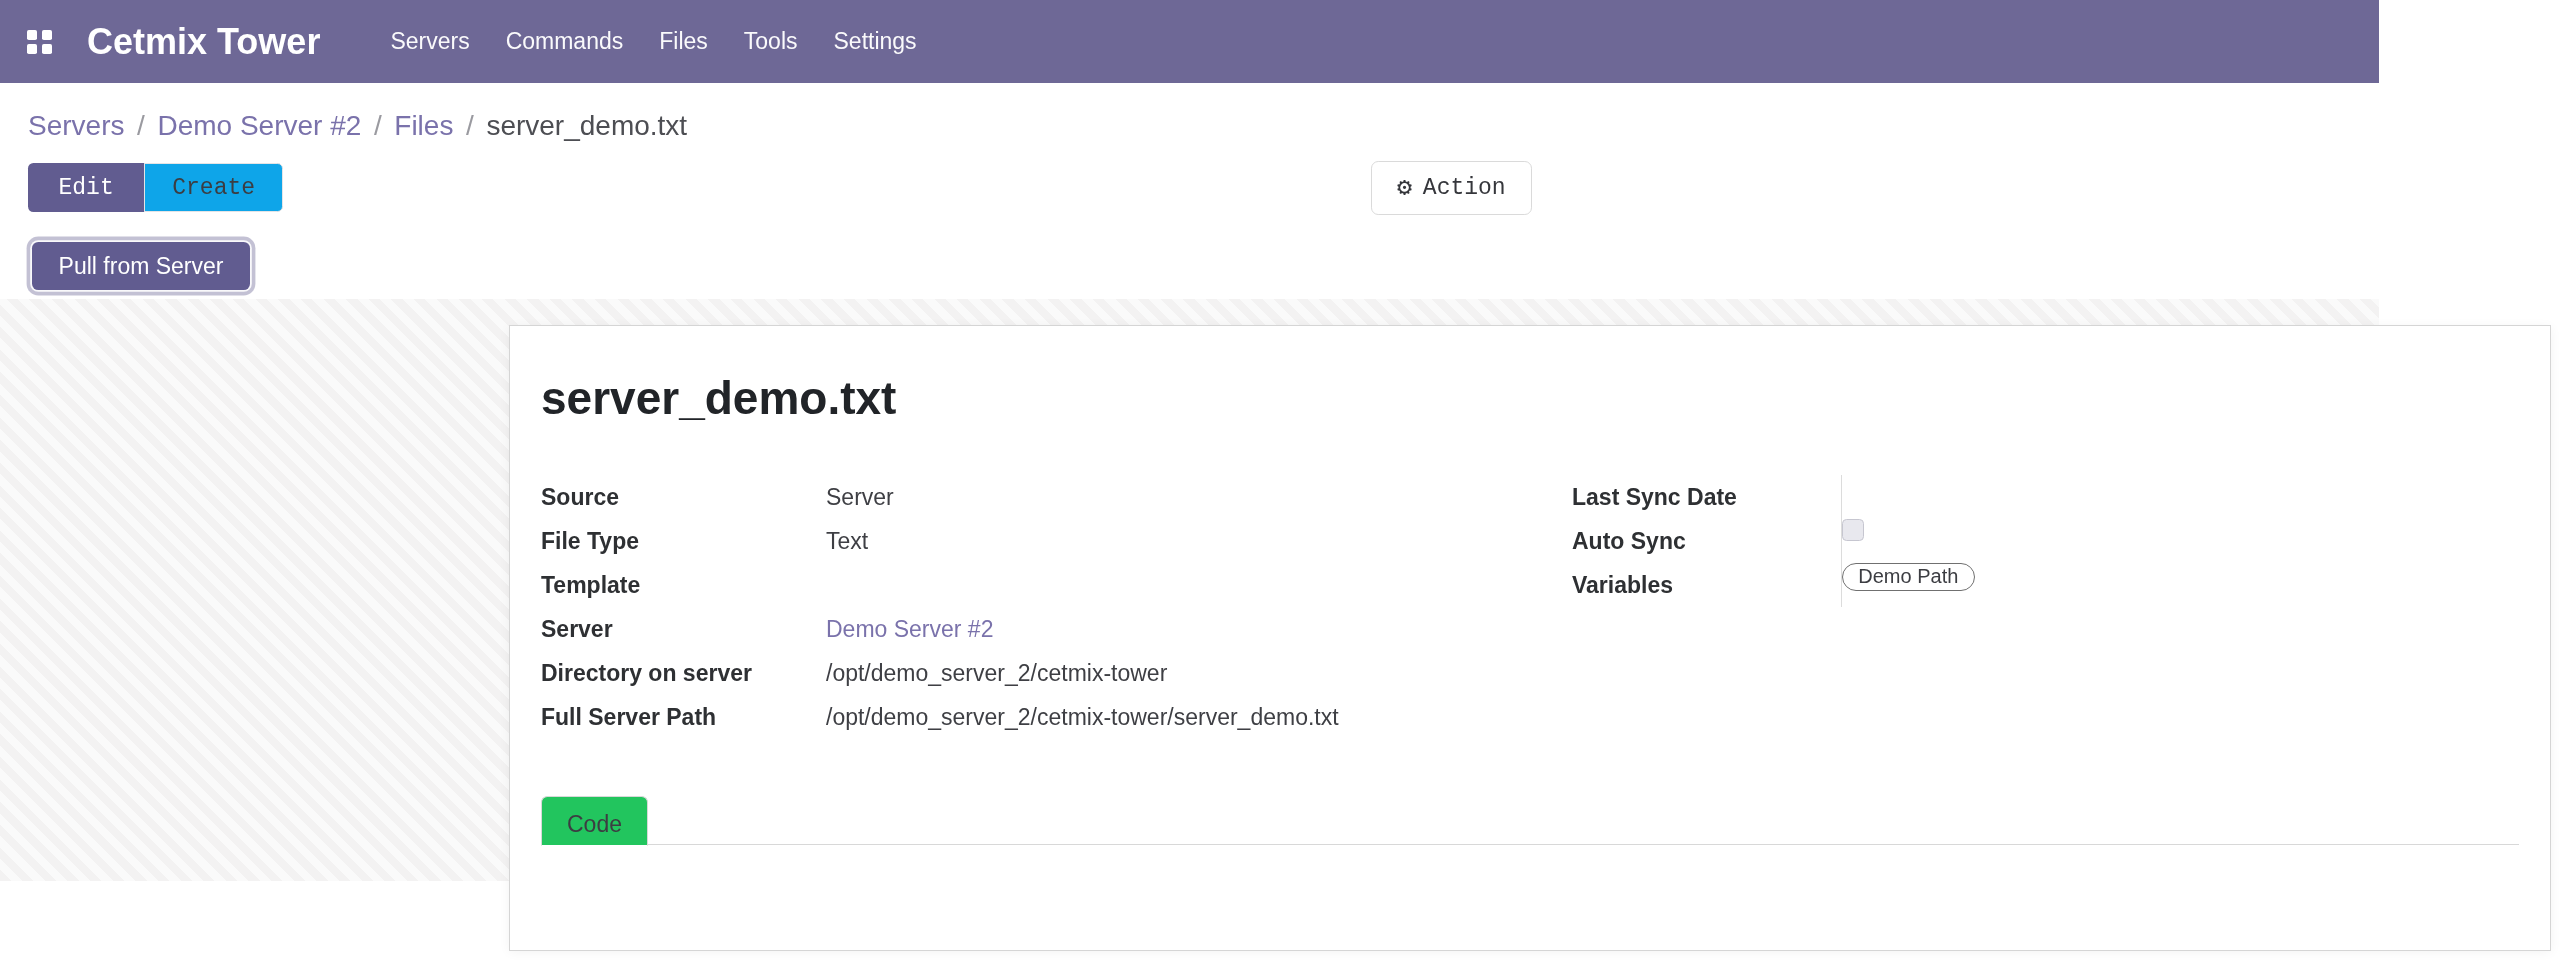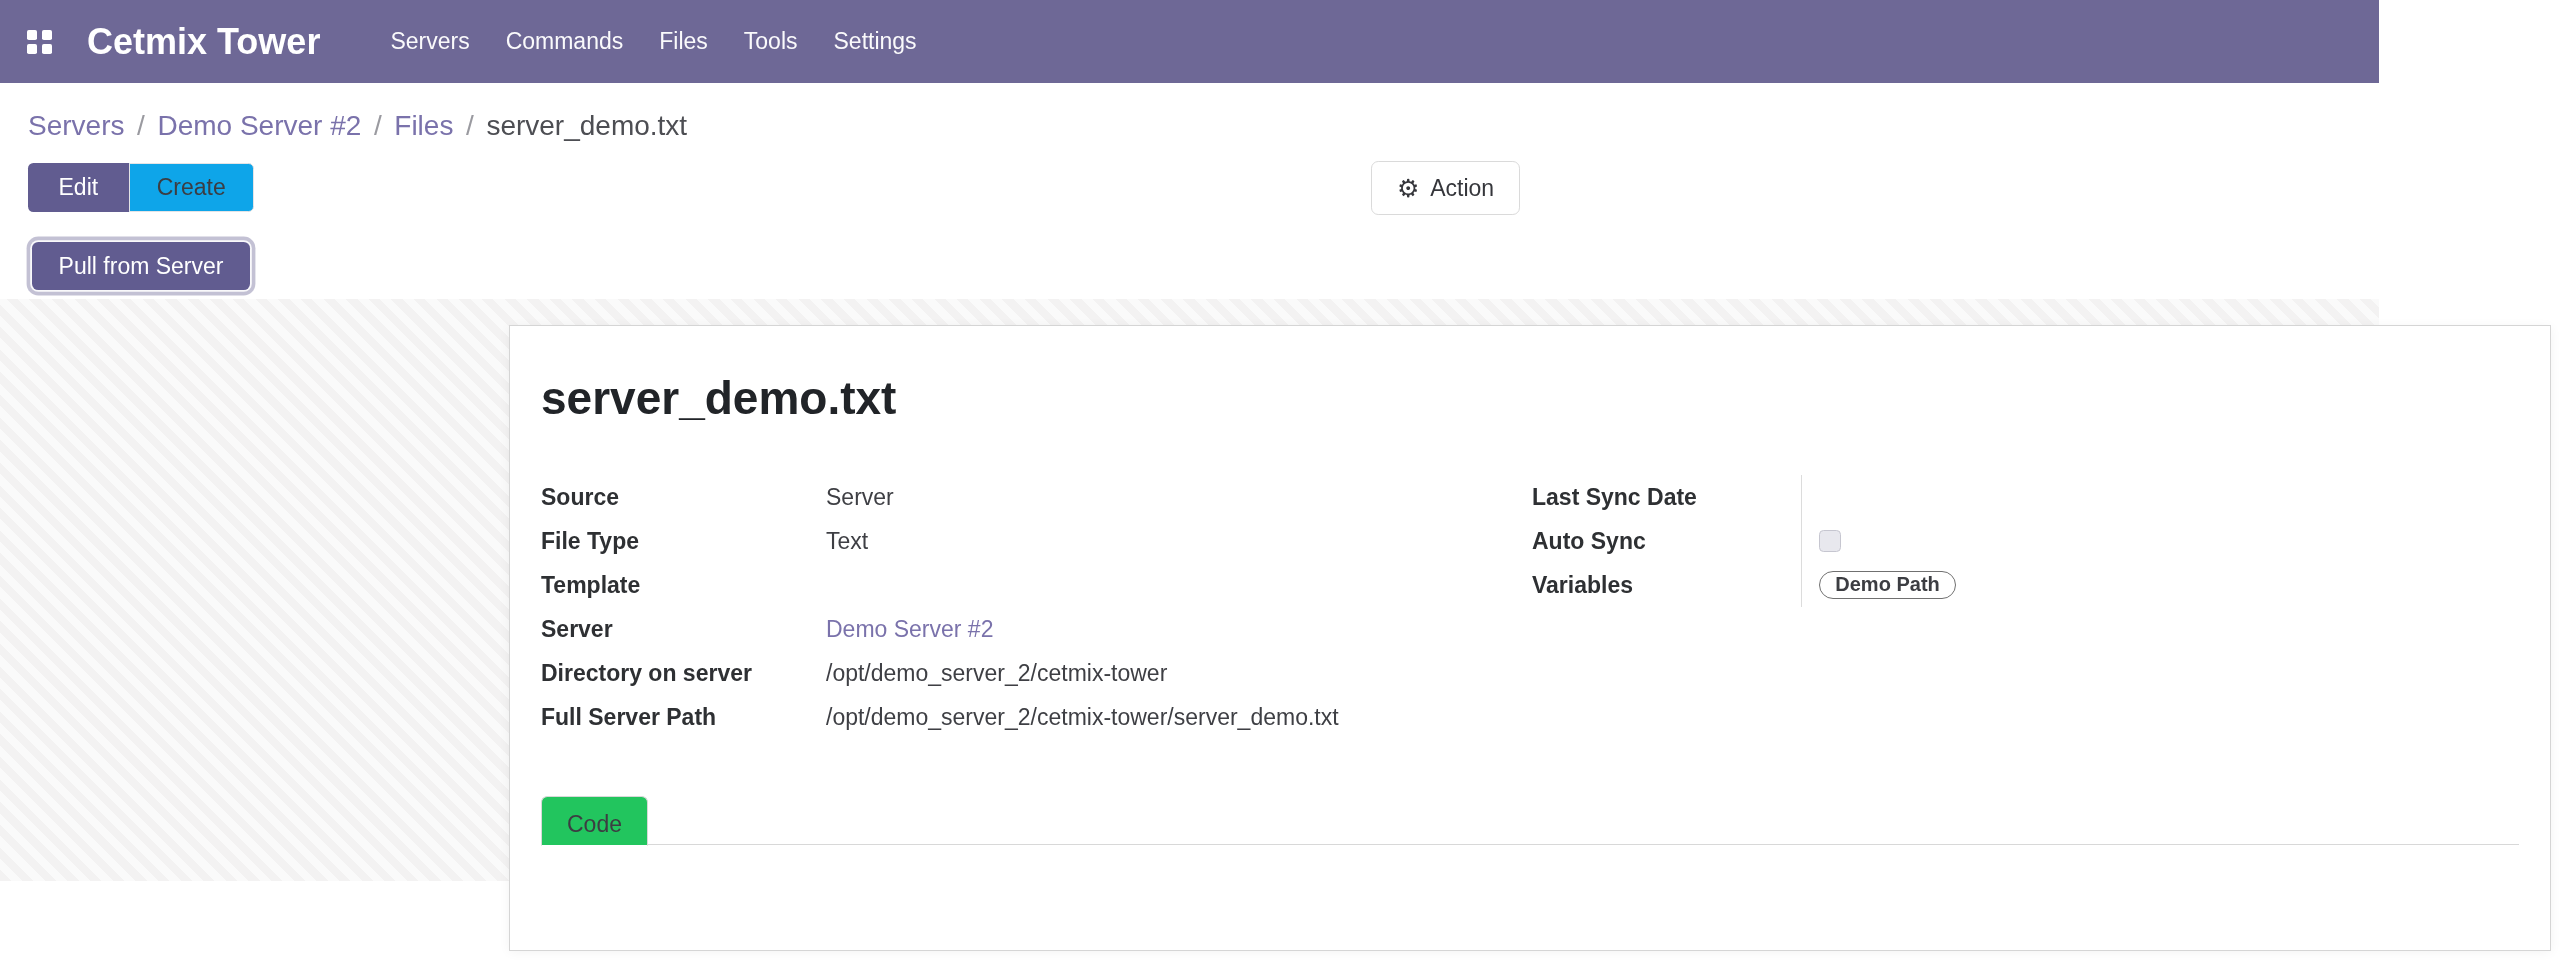--- a/index.html
+++ b/index.html
@@ -58,21 +58,21 @@
     height:39px;
     display:flex;
     align-items:center;
     gap:12.6px;
     color:#9a9aa0;
     white-space:nowrap;
   }
   .breadcrumb .bc-link{color:var(--link,#7A72AB);cursor:pointer;}
   .breadcrumb .bc-current{color:#4d4e53;}
 
-  .btn-row{margin-top:18px;height:49px;position:relative;display:flex;}
+  .btn-row{margin-top:18px;height:49px;position:relative;display:flex;font-family:Liberation Mono, monospace;}
   .btn{
     font-family:inherit;
     font-size:23px;
     height:49px;
     border:none;
     cursor:pointer;
     white-space:nowrap;
   }
   .btn-edit{
     background:var(--primary,#615C90);
@@ -135,41 +135,40 @@
     box-shadow:0 1.8px 10.8px rgba(0,0,0,.05);
     padding:45px 31px 0;
   }
   .record-title{
     font-size:46px;
     line-height:54px;
     font-weight:700;
     color:#212428;
     margin:0 0 50px;
   }
-  .form-grid{display:grid;grid-template-columns:991px 1fr;align-items:start;}
+  .form-grid{display:grid;grid-template-columns:991px 1fr;align-items:start;gap:40px;}
   .fcol{display:flex;flex-direction:column;}
   .field-row{display:flex;align-items:center;min-height:44px;font-size:23px;}
   .flabel{
     width:285px;
     flex-shrink:0;
     font-weight:700;
     color:#2e3033;
     line-height:28px;
   }
   .fcol-right .flabel{width:269px;}
   .fvalue{color:#3e3f44;line-height:28px;}
   .fvalue.link{color:var(--link,#7A72AB);cursor:pointer;}
   .fwidget{
     align-self:stretch;
     display:flex;
-    align-items:center;
+    align-items:flex-start;
     border-left:1.8px solid #dcdcdc;
-    padding-left:17px;
+    padding-left:0;
     min-width:197px;
-    font-weight:bold;
   }
   .checkbox{
     width:21.5px;height:21.5px;
     background:#e8e8ee;
     border:1.8px solid #c6c6d0;
     border-radius:4.5px;
   }
   .tag{
     font-size:20px;
     line-height:23px;

